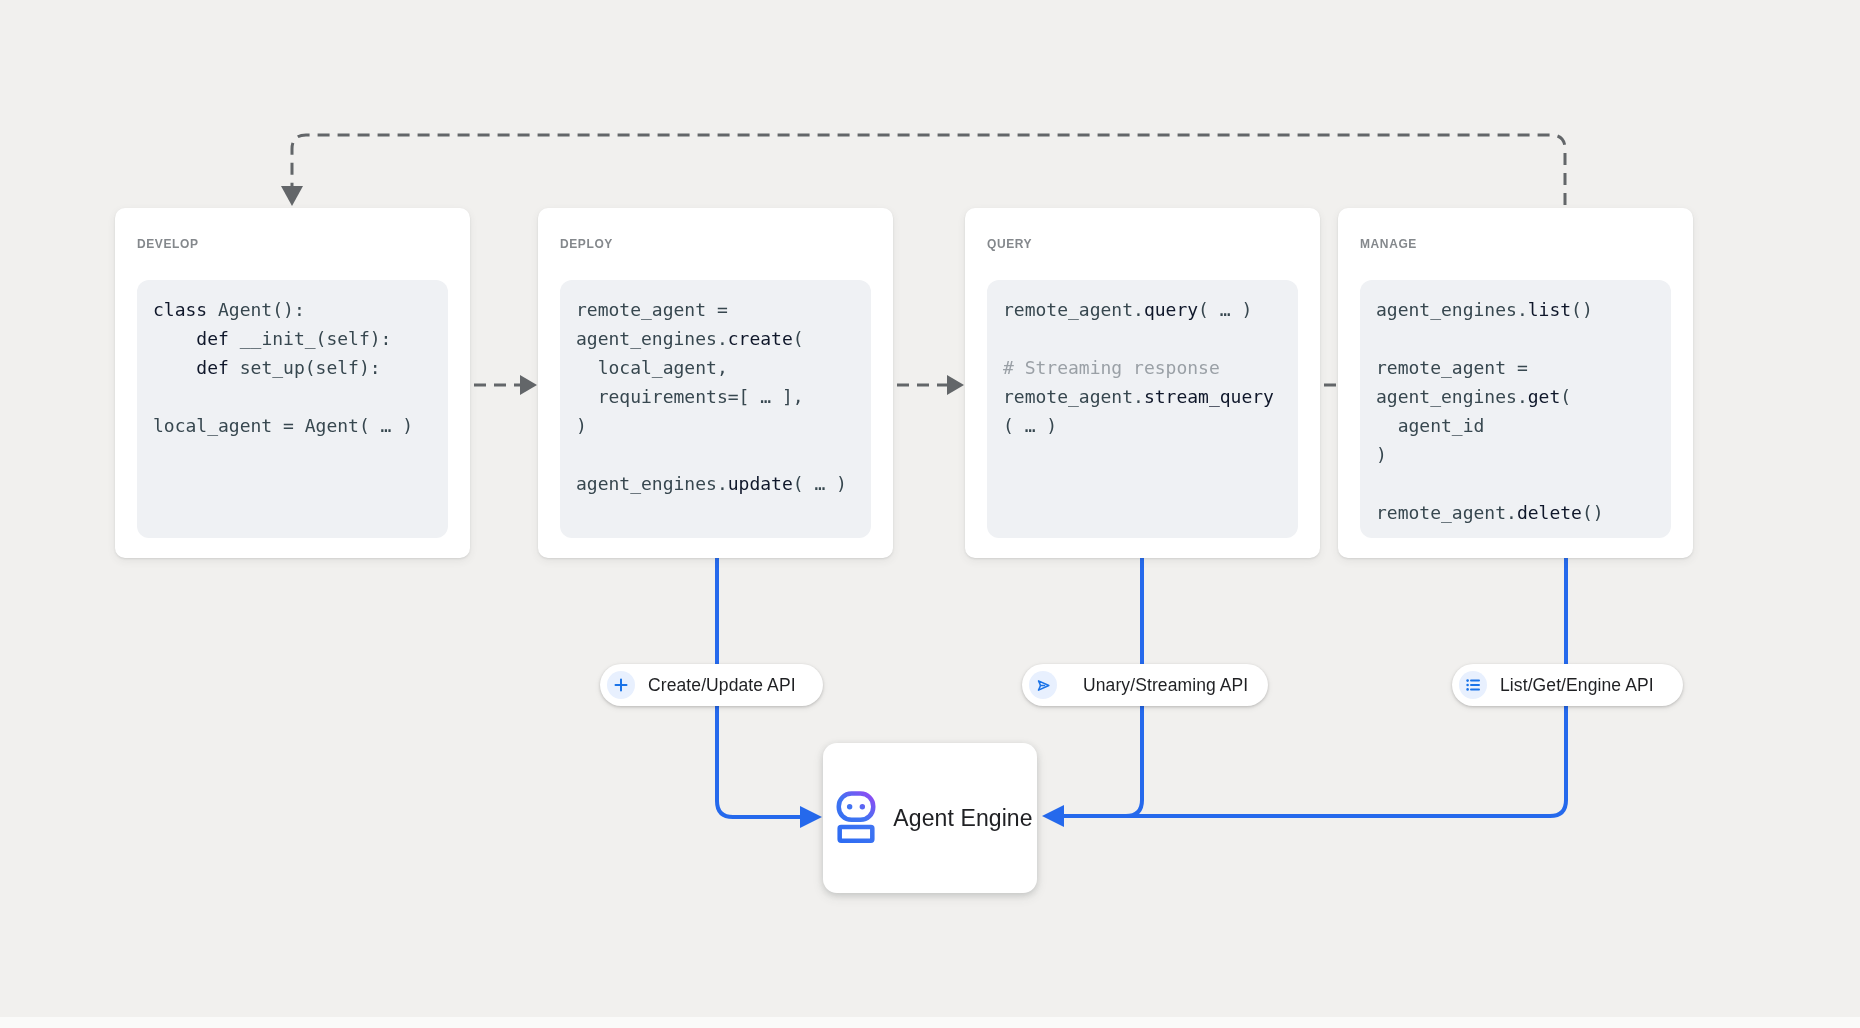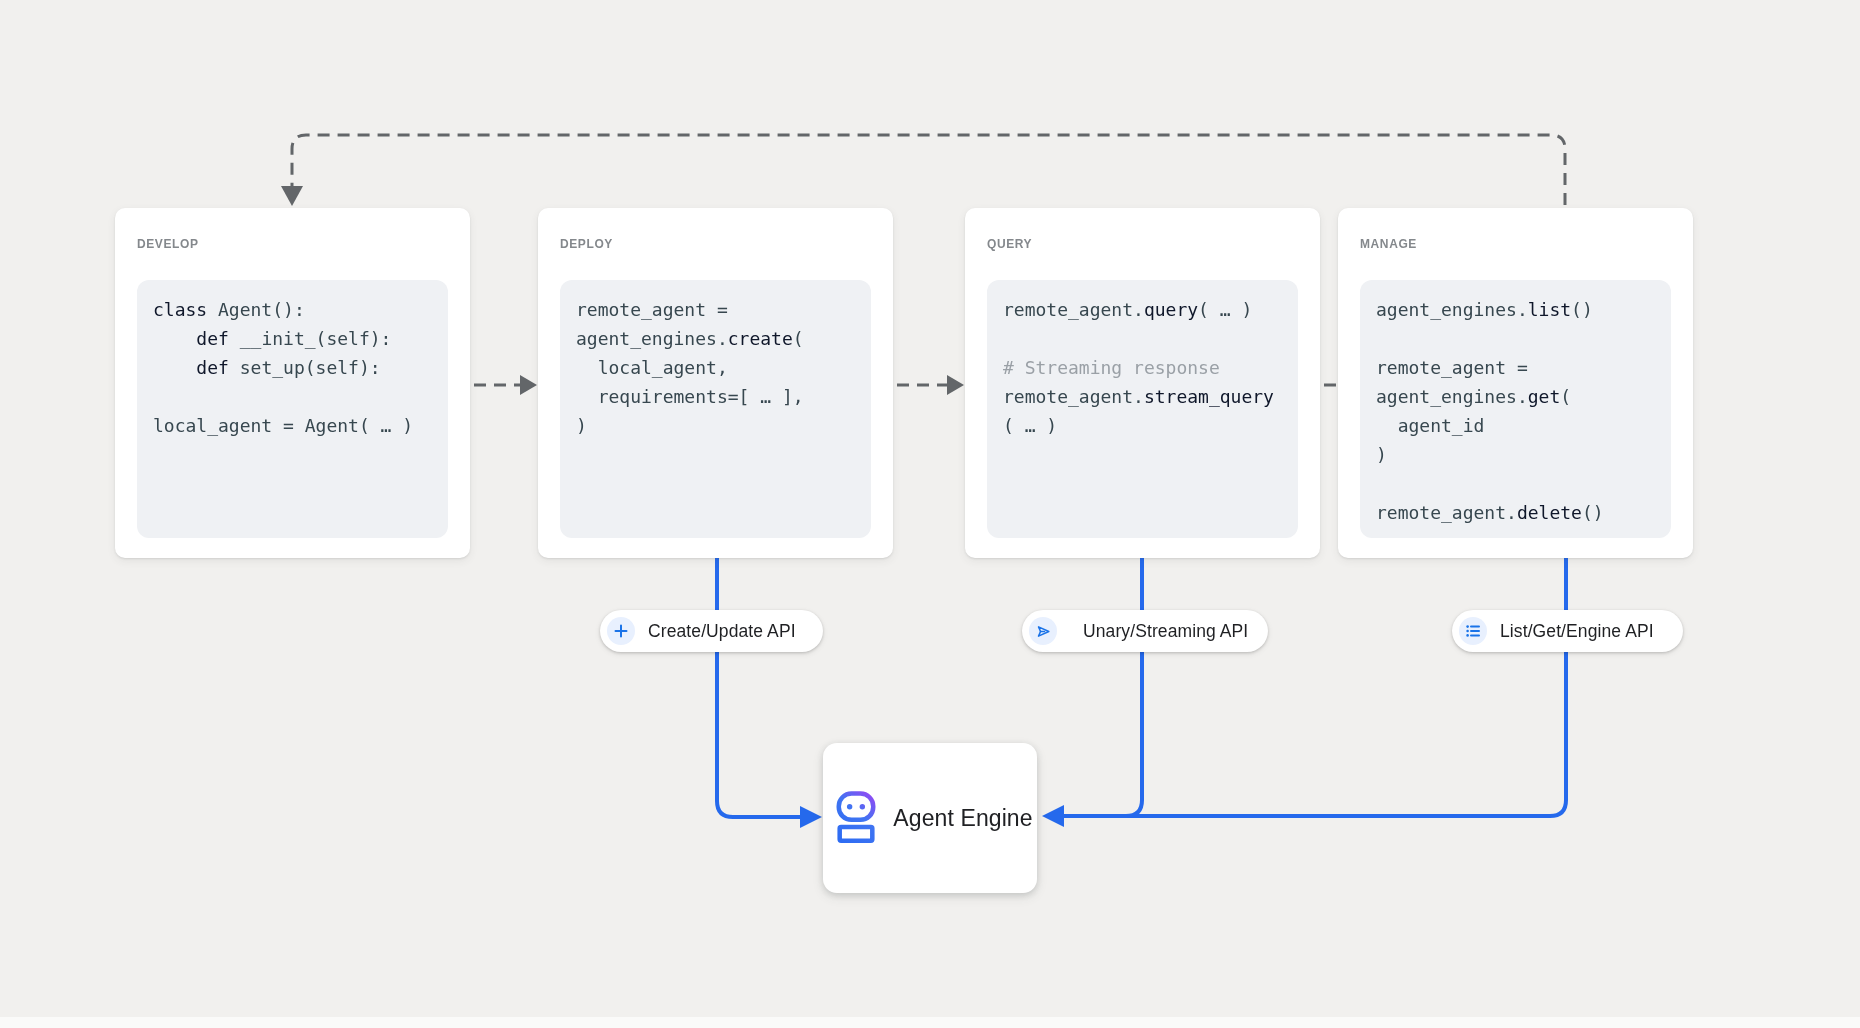--- a/index.html
+++ b/index.html
@@ -31,21 +31,21 @@
     background:#eff1f4;border-radius:12px;padding:15px 0 0 16px;
     font-family:"DejaVu Sans Mono",monospace;font-size:18px;line-height:29px;
     color:#37474f;overflow:hidden;box-sizing:border-box;
   }
   .code-line{white-space:pre;}
   .seg-plain{color:#37474f;}
   .seg-keyword{color:#0f172a;}
   .seg-comment{color:#9aa0a6;}
 
   .pill{
-    position:absolute;top:610px;height:42px;background:#ffffff;border-radius:21px;
+    position:absolute;top:664px;height:42px;background:#ffffff;border-radius:21px;
     box-shadow:0 1px 3px rgba(0,0,0,.18),0 2px 6px rgba(0,0,0,.08);
     display:flex;align-items:center;gap:13px;padding-left:7px;z-index:2;box-sizing:border-box;
   }
   .pill-1{left:600px;width:223px;}
   .pill-2{left:1022px;width:246px;gap:26px;}
   .pill-3{left:1452px;width:231px;}
   .pill-icon{
     width:28px;height:28px;border-radius:50%;background:#e8f0fe;flex:0 0 auto;
     display:flex;align-items:center;justify-content:center;
   }
@@ -112,20 +112,21 @@
 
   <section class="card card-deploy">
     <h2 class="card-title">DEPLOY</h2>
     <div class="codeblock">
         <div class="code-line"><span class="seg-plain">remote_agent =</span></div>
         <div class="code-line"><span class="seg-plain">agent_engines.</span><span class="seg-keyword">create</span><span class="seg-plain">(</span></div>
         <div class="code-line"><span class="seg-plain">  local_agent,</span></div>
         <div class="code-line"><span class="seg-plain">  requirements=[ … ],</span></div>
         <div class="code-line"><span class="seg-plain">)</span></div>
         <div class="code-line">&nbsp;</div>
+        <div class="code-line"><span class="seg-plain">agent_engines.</span><span class="seg-keyword">update</span><span class="seg-plain">( … )</span></div>
       </div>
   </section>
 
   <section class="card card-query">
     <h2 class="card-title">QUERY</h2>
     <div class="codeblock">
         <div class="code-line"><span class="seg-plain">remote_agent.</span><span class="seg-keyword">query</span><span class="seg-plain">( … )</span></div>
         <div class="code-line">&nbsp;</div>
         <div class="code-line"><span class="seg-comment"># Streaming response</span></div>
         <div class="code-line"><span class="seg-plain">remote_agent.</span><span class="seg-keyword">stream_query</span></div>

